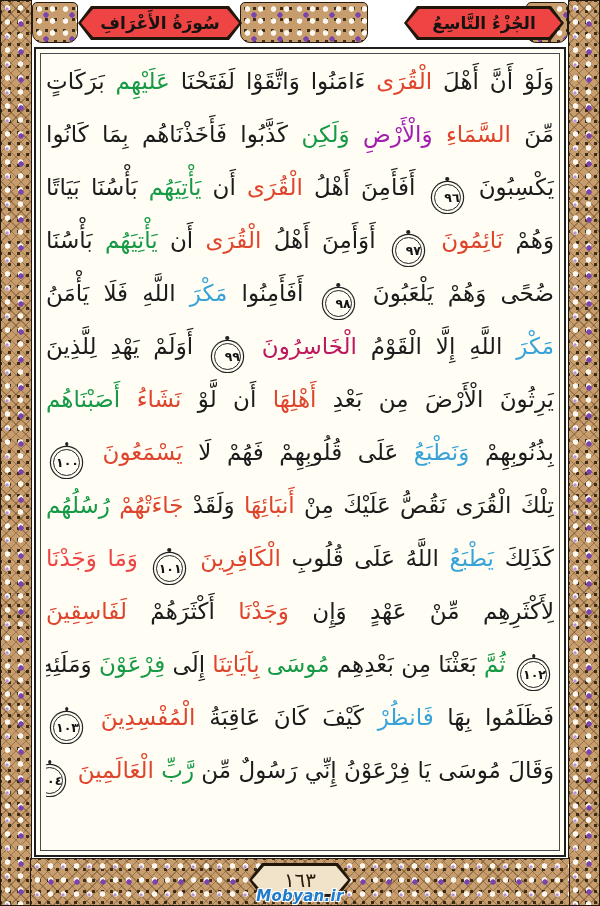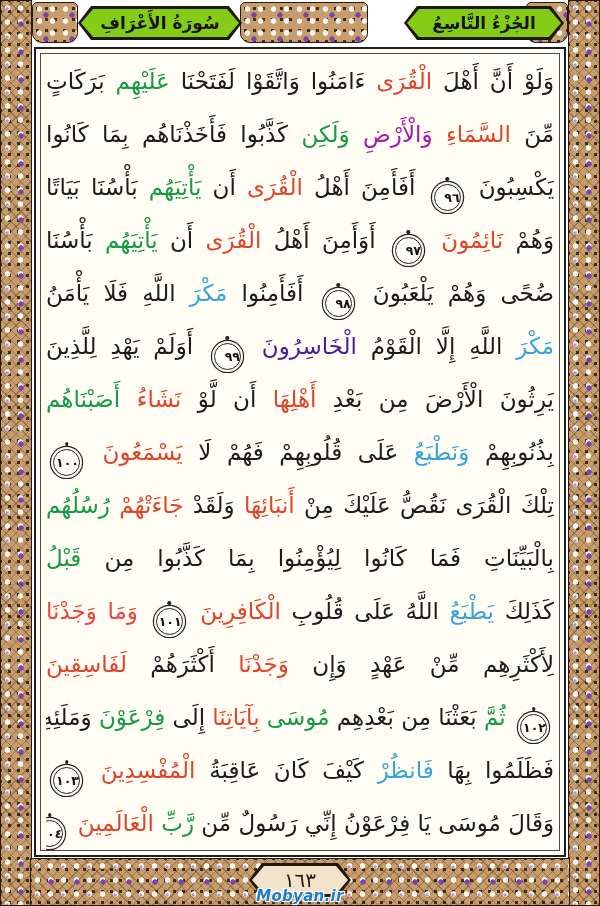--- a/index.html
+++ b/index.html
@@ -37,21 +37,21 @@
     border:1.5px solid #241a0e;border-radius:5px 5px 10px 10px;
   }
   .chunk-left{left:0;width:46px;}
   .chunk-center{left:208px;width:128px;}
   .chunk-right{right:0;width:42px;}
   
   .cart{position:absolute;top:6px;height:34px;z-index:4;}
   .cart-outer{width:100%;height:100%;background:#20160a;
     clip-path:polygon(13px 0,calc(100% - 13px) 0,100% 50%,calc(100% - 13px) 100%,13px 100%,0 50%);
     display:flex;align-items:center;justify-content:center;}
-  .cart-inner{width:calc(100% - 6px);height:calc(100% - 6px);background:#84cc16;
+  .cart-inner{width:calc(100% - 6px);height:calc(100% - 6px);background:#ef4444;
     clip-path:polygon(12px 0,calc(100% - 12px) 0,100% 50%,calc(100% - 12px) 100%,12px 100%,0 50%);
     display:flex;align-items:center;justify-content:center;}
   .cart-surah{left:46px;width:164px;}
   .cart-juz{left:336px;width:160px;padding-left:36px;}
   .cart-text{direction:rtl;font-size:17px;font-weight:bold;color:#161310;white-space:nowrap;}
   
   #sheet{
     position:absolute;left:34px;right:34px;top:47px;bottom:49px;
     background:#fffdf4;border:2.5px solid #1e1e1e;
     box-shadow:inset 0 0 0 4px #fffdf4, inset 0 0 0 5px #4a4a4a;
@@ -118,25 +118,24 @@
     </div>
   </div>
 
   <div id="sheet">
     <div id="qlines">
         <div class="qline"><span style="color: rgb(28, 28, 28);">وَلَوْ أَنَّ أَهْلَ</span> <span style="color: rgb(223, 69, 44);">الْقُرَى</span> <span style="color: rgb(28, 28, 28);">ءَامَنُوا وَاتَّقَوْا لَفَتَحْنَا</span> <span style="color: rgb(22, 154, 69);">عَلَيْهِم</span> <span style="color: rgb(28, 28, 28);">بَرَكَاتٍ</span></div>
         <div class="qline"><span style="color: rgb(28, 28, 28);">مِّنَ</span> <span style="color: rgb(223, 69, 44);">السَّمَاءِ</span> <span style="color: #a21caf;">وَالْأَرْضِ</span> <span style="color: rgb(22, 154, 69);">وَلَكِن</span> <span style="color: rgb(28, 28, 28);">كَذَّبُوا فَأَخَذْنَاهُم بِمَا كَانُوا</span></div>
         <div class="qline"><span style="color: rgb(28, 28, 28);">يَكْسِبُونَ</span> <span class="ayah-mark">٩٦</span> <span style="color: rgb(28, 28, 28);">أَفَأَمِنَ أَهْلُ</span> <span style="color: rgb(223, 69, 44);">الْقُرَى</span> <span style="color: rgb(28, 28, 28);">أَن</span> <span style="color: rgb(22, 154, 69);">يَأْتِيَهُم</span> <span style="color: rgb(28, 28, 28);">بَأْسُنَا بَيَاتًا</span></div>
         <div class="qline"><span style="color: rgb(28, 28, 28);">وَهُمْ</span> <span style="color: rgb(223, 69, 44);">نَائِمُونَ</span> <span class="ayah-mark">٩٧</span> <span style="color: rgb(28, 28, 28);">أَوَأَمِنَ أَهْلُ</span> <span style="color: rgb(223, 69, 44);">الْقُرَى</span> <span style="color: rgb(28, 28, 28);">أَن</span> <span style="color: rgb(22, 154, 69);">يَأْتِيَهُم</span> <span style="color: rgb(28, 28, 28);">بَأْسُنَا</span></div>
         <div class="qline"><span style="color: rgb(28, 28, 28);">ضُحًى وَهُمْ يَلْعَبُونَ</span> <span class="ayah-mark">٩٨</span> <span style="color: rgb(28, 28, 28);">أَفَأَمِنُوا</span> <span style="color: rgb(56, 163, 216);">مَكْرَ</span> <span style="color: rgb(28, 28, 28);">اللَّهِ فَلَا يَأْمَنُ</span></div>
-        <div class="qline"><span style="color: rgb(56, 163, 216);">مَكْرَ</span> <span style="color: rgb(28, 28, 28);">اللَّهِ إِلَّا الْقَوْمُ</span> <span style="color: #4c1d95;">الْخَاسِرُونَ</span> <span class="ayah-mark">٩٩</span> <span style="color: rgb(28, 28, 28);">أَوَلَمْ يَهْدِ لِلَّذِينَ</span></div>
+        <div class="qline"><span style="color: rgb(56, 163, 216);">مَكْرَ</span> <span style="color: rgb(28, 28, 28);">اللَّهِ إِلَّا الْقَوْمُ</span> <span style="color: #be185d;">الْخَاسِرُونَ</span> <span class="ayah-mark">٩٩</span> <span style="color: rgb(28, 28, 28);">أَوَلَمْ يَهْدِ لِلَّذِينَ</span></div>
         <div class="qline"><span style="color: rgb(28, 28, 28);">يَرِثُونَ الْأَرْضَ مِن بَعْدِ</span> <span style="color: rgb(223, 69, 44);">أَهْلِهَا</span> <span style="color: rgb(28, 28, 28);">أَن لَّوْ</span> <span style="color: rgb(223, 69, 44);">نَشَاءُ</span> <span style="color: rgb(22, 154, 69);">أَصَبْنَاهُم</span></div>
         <div class="qline"><span style="color: rgb(28, 28, 28);">بِذُنُوبِهِمْ</span> <span style="color: rgb(56, 163, 216);">وَنَطْبَعُ</span> <span style="color: rgb(28, 28, 28);">عَلَى قُلُوبِهِمْ فَهُمْ لَا</span> <span style="color: rgb(223, 69, 44);">يَسْمَعُونَ</span> <span class="ayah-mark">١٠٠</span></div>
         <div class="qline"><span style="color: rgb(28, 28, 28);">تِلْكَ الْقُرَى نَقُصُّ عَلَيْكَ مِنْ</span> <span style="color: rgb(223, 69, 44);">أَنبَائِهَا</span> <span style="color: rgb(28, 28, 28);">وَلَقَدْ</span> <span style="color: rgb(223, 69, 44);">جَاءَتْهُمْ</span> <span style="color: rgb(22, 154, 69);">رُسُلُهُم</span></div>
-        <div class="qline"><span style="color: rgb(28, 28, 28);">بِالْبَيِّنَاتِ فَمَا كَانُوا لِيُؤْمِنُوا بِمَا كَذَّبُوا مِن</span> <span style="color: rgb(22, 154, 69);">قَبْلُ</span></div>
         <div class="qline"><span style="color: rgb(28, 28, 28);">كَذَلِكَ</span> <span style="color: rgb(56, 163, 216);">يَطْبَعُ</span> <span style="color: rgb(28, 28, 28);">اللَّهُ عَلَى قُلُوبِ</span> <span style="color: rgb(223, 69, 44);">الْكَافِرِينَ</span> <span class="ayah-mark">١٠١</span> <span style="color: #ef4444;">وَمَا وَجَدْنَا</span></div>
         <div class="qline"><span style="color: rgb(28, 28, 28);">لِأَكْثَرِهِم مِّنْ عَهْدٍ وَإِن</span> <span style="color: rgb(223, 69, 44);">وَجَدْنَا</span> <span style="color: rgb(28, 28, 28);">أَكْثَرَهُمْ</span> <span style="color: rgb(223, 69, 44);">لَفَاسِقِينَ</span></div>
         <div class="qline"><span class="ayah-mark">١٠٢</span> <span style="color: rgb(22, 154, 69);">ثُمَّ</span> <span style="color: rgb(28, 28, 28);">بَعَثْنَا مِن بَعْدِهِم</span> <span style="color: rgb(22, 154, 69);">مُوسَى</span> <span style="color: rgb(223, 69, 44);">بِآيَاتِنَا</span> <span style="color: rgb(28, 28, 28);">إِلَى</span> <span style="color: rgb(22, 154, 69);">فِرْعَوْنَ</span> <span style="color: rgb(28, 28, 28);">وَمَلَئِهِ</span></div>
         <div class="qline"><span style="color: rgb(28, 28, 28);">فَظَلَمُوا بِهَا</span> <span style="color: rgb(56, 163, 216);">فَانظُرْ</span> <span style="color: rgb(28, 28, 28);">كَيْفَ كَانَ عَاقِبَةُ</span> <span style="color: rgb(223, 69, 44);">الْمُفْسِدِينَ</span> <span class="ayah-mark">١٠٣</span></div>
         <div class="qline"><span style="color: rgb(28, 28, 28);">وَقَالَ مُوسَى يَا فِرْعَوْنُ إِنِّي رَسُولٌ مِّن</span> <span style="color: rgb(22, 154, 69);">رَّبِّ</span> <span style="color: rgb(223, 69, 44);">الْعَالَمِينَ</span> <span class="ayah-mark">١٠٤</span></div>
       </div>
   </div>
 
   <div class="pagenum-cart">
     <div class="cart-outer">

